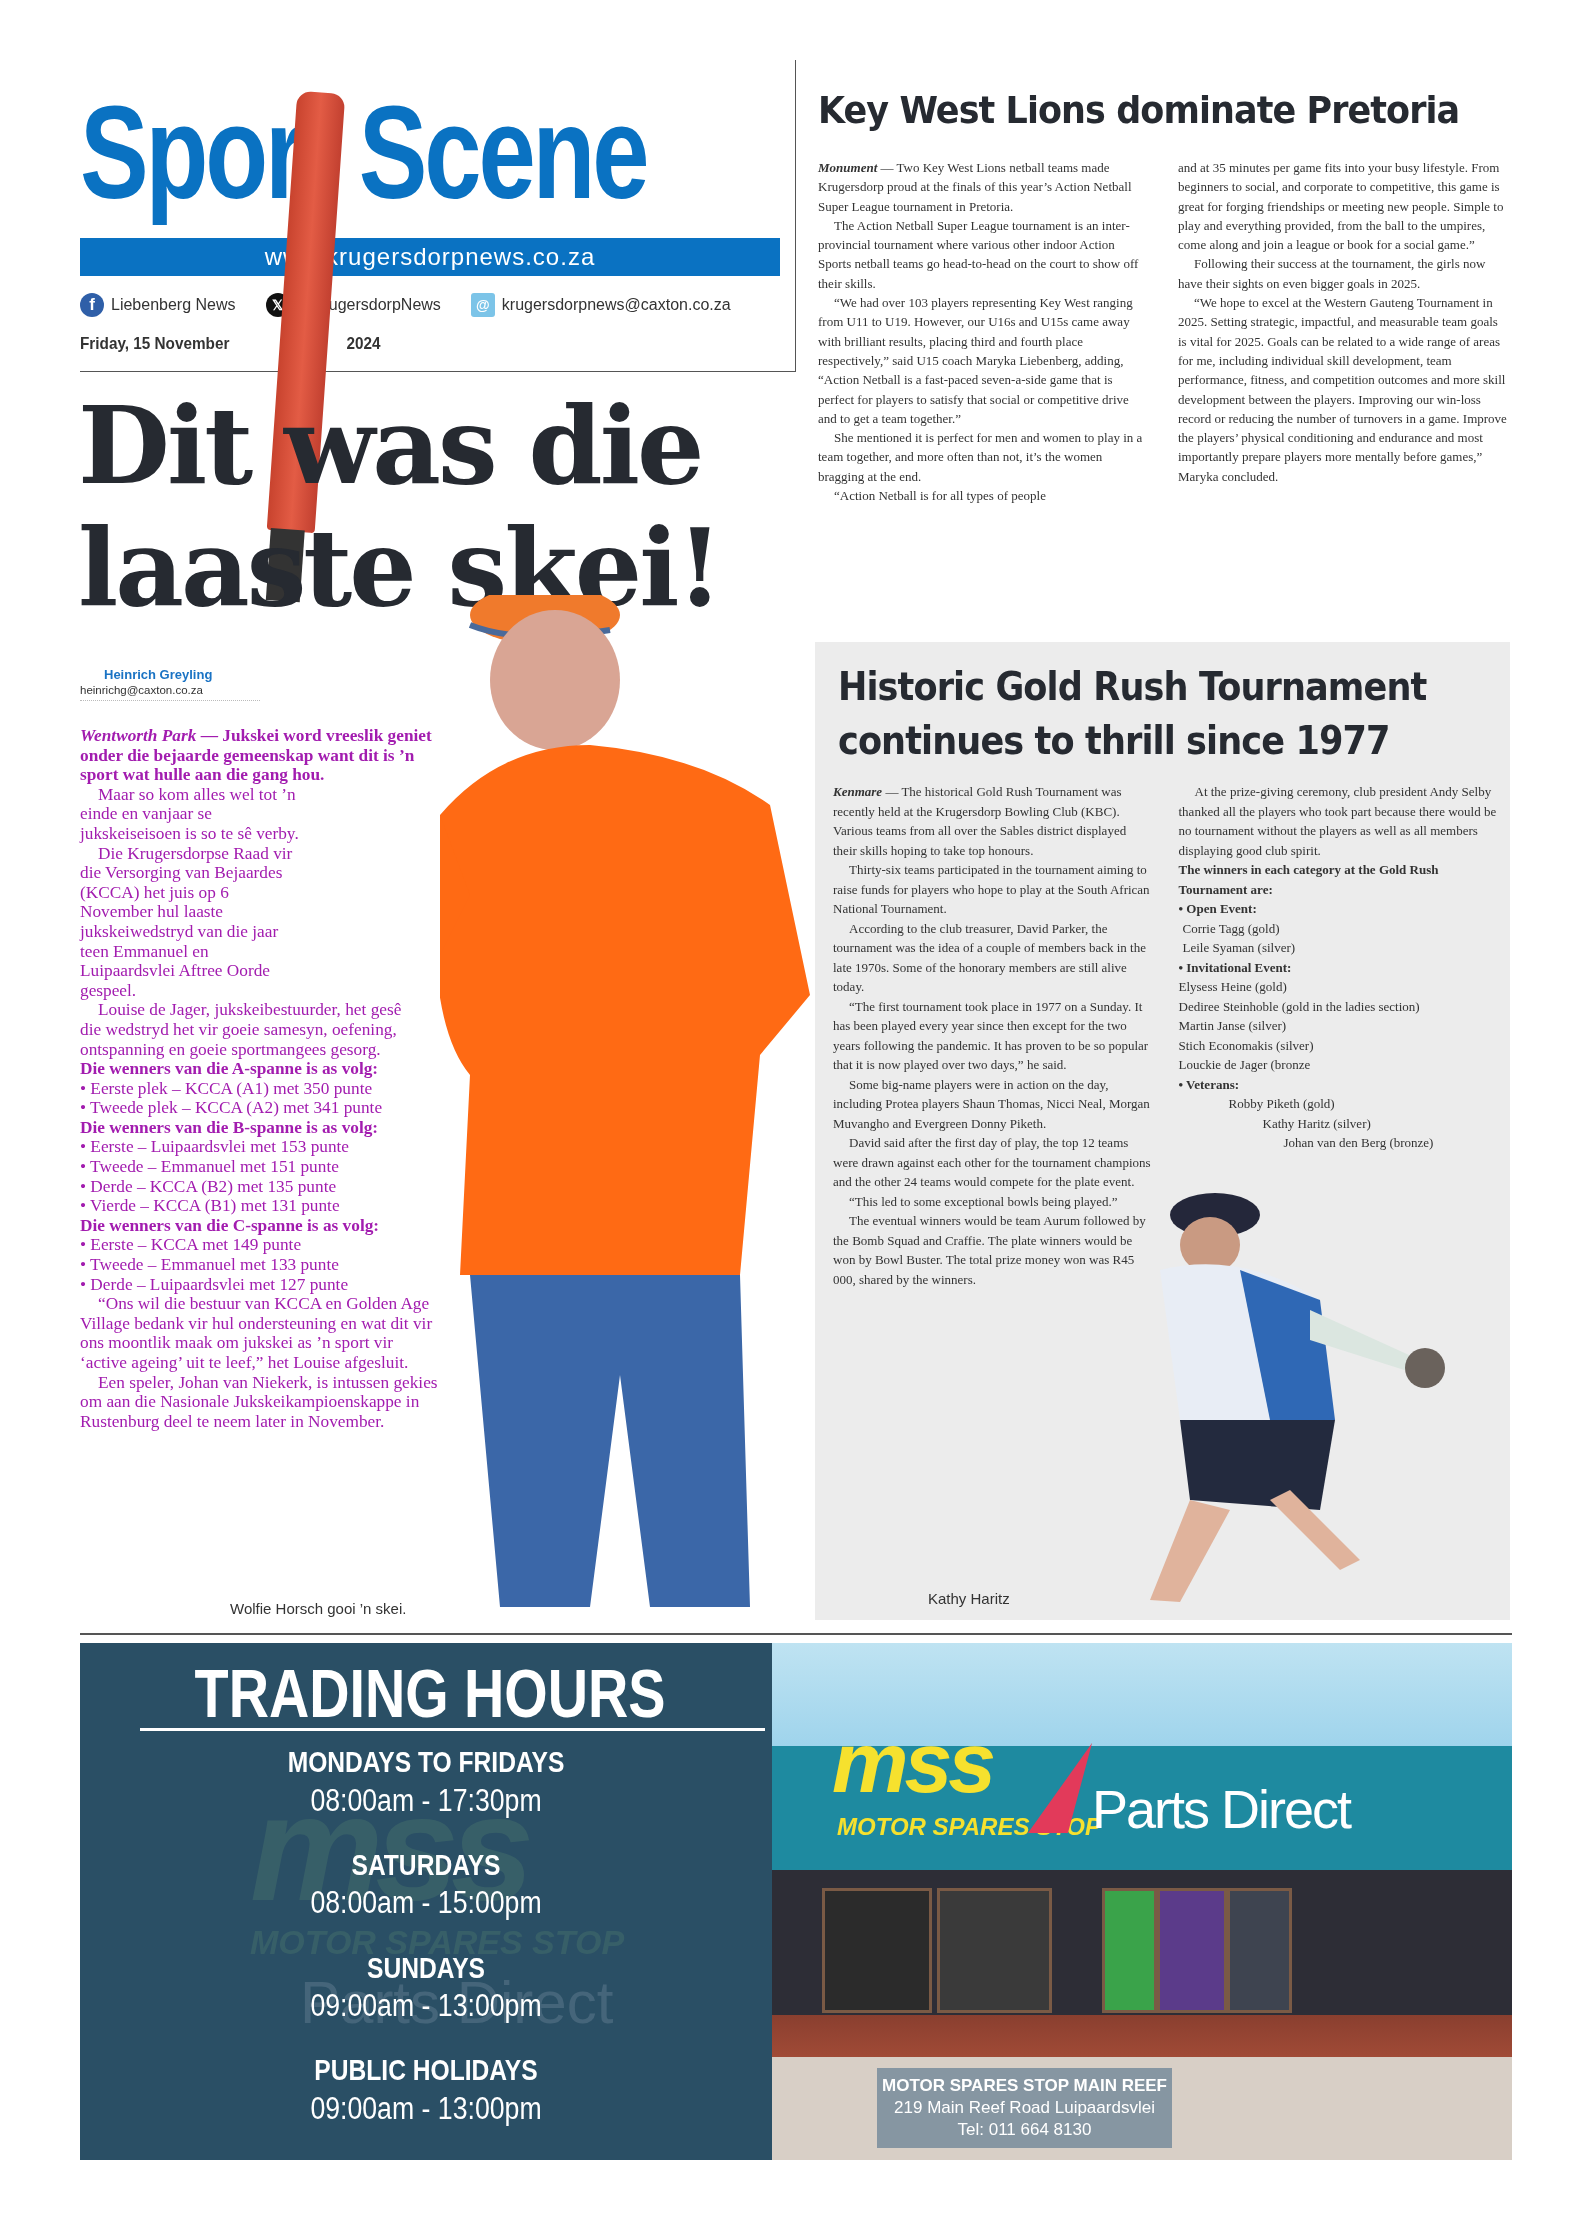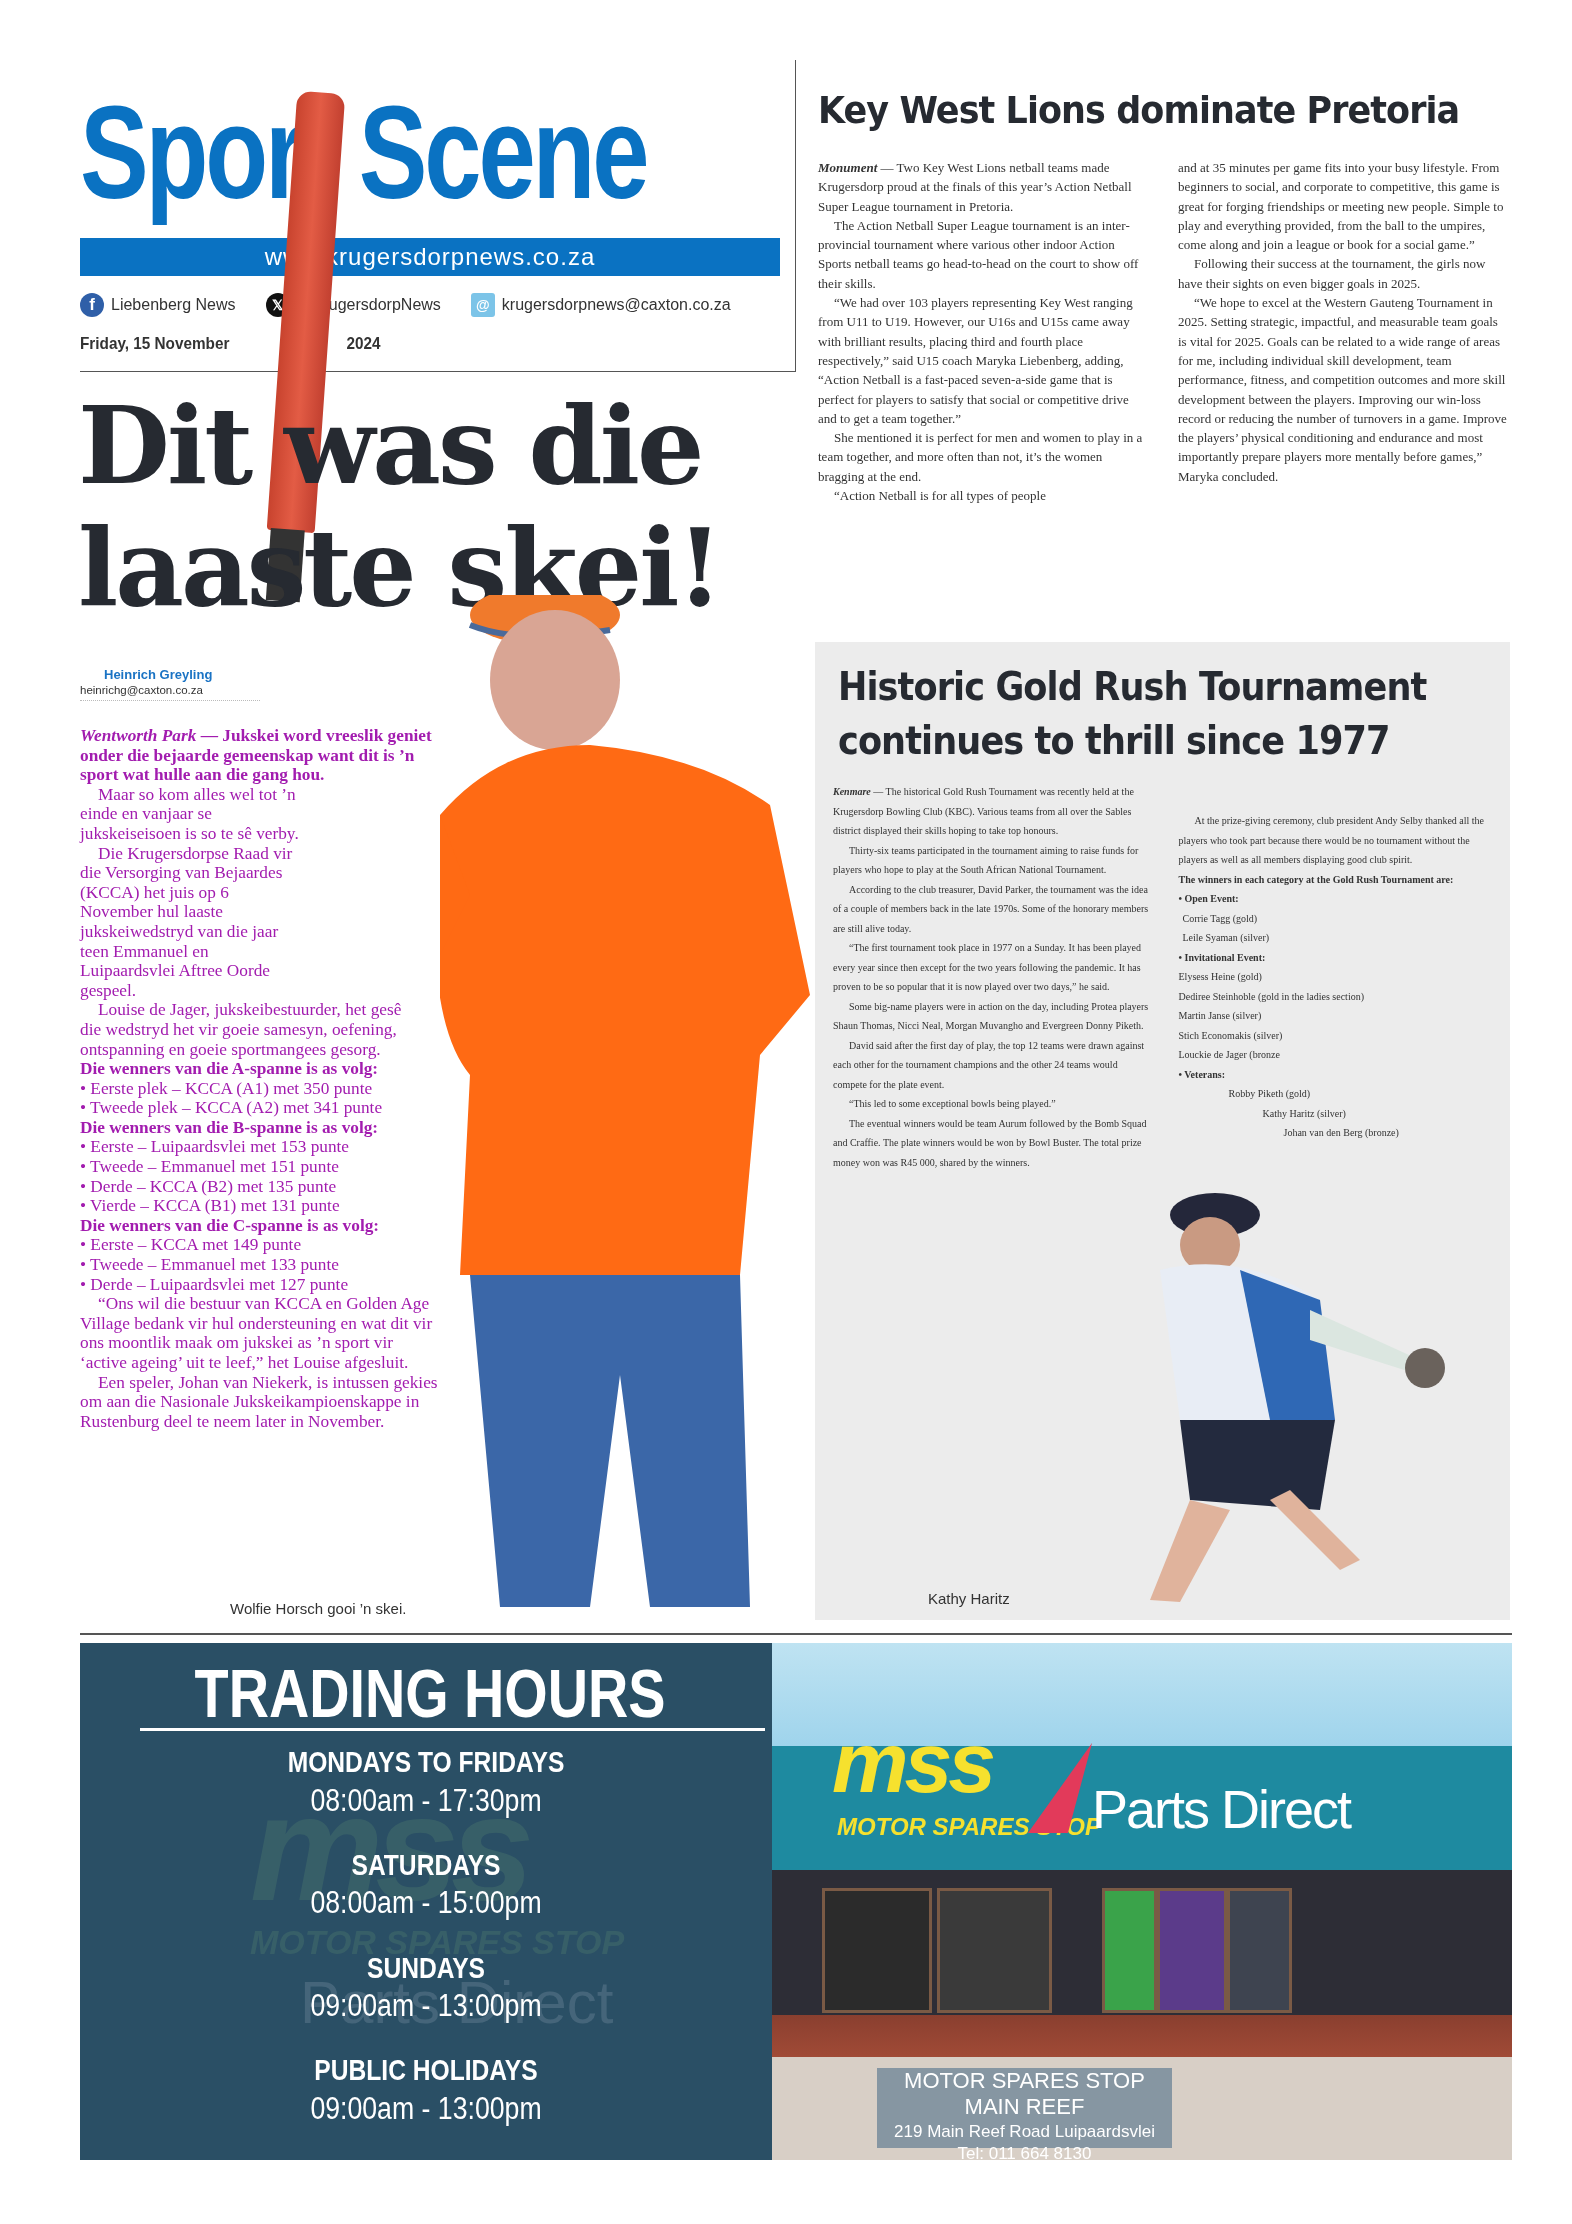--- a/index.html
+++ b/index.html
@@ -60,21 +60,21 @@
   #kw-cols { left: 818px; top: 158px; width: 690px; display: flex; gap: 30px; font-size: 13px; line-height: 19.3px; color: #333; }
   .col { flex: 1; text-align: left; }
   .col p { text-indent: 16px; }
   .col p.noind { text-indent: 0; }
   .dl { font-style: italic; font-weight: bold; }
 
   
   #gr-box { left: 815px; top: 642px; width: 695px; height: 978px; background: #ececec; }
   #gr-headline { left: 838px; top: 660px; width: 660px; font-family: "DejaVu Sans", sans-serif; font-size: 39px;
     line-height: 54px; color: #262a31; letter-spacing: -1px; transform: scaleX(0.9); transform-origin: left; }
-  #gr-cols { left: 833px; top: 782px; width: 665px; display: flex; gap: 26px; font-size: 10px; line-height: 19.5px; color: #333; align-items: center; }
+  #gr-cols { left: 833px; top: 782px; width: 665px; display: flex; gap: 26px; font-size: 13px; line-height: 19.5px; color: #333; }
   #gr-col2 .b { font-weight: bold; text-indent: 0; }
   #gr-col2 .nm { text-indent: 0; }
   #photo-bowler { left: 1120px; top: 1190px; width: 330px; height: 420px; }
   #caption-bowler { left: 928px; top: 1590px; font-family: "Liberation Sans", sans-serif; font-size: 15px; color: #333; }
 
   
   #ad-rule { left: 80px; top: 1633px; width: 1432px; height: 2px; background: #555; }
   #ad-left { left: 80px; top: 1643px; width: 692px; height: 517px; background: #2a4f65; overflow: hidden; }
   #ad-watermark { position: absolute; left: 20px; top: 130px; width: 660px; height: 260px; opacity: 0.28; }
   #ad-title { position: absolute; left: 50px; top: 10px; width: 600px; text-align: center; color: #fff;
@@ -92,21 +92,21 @@
     font-weight: bold; font-style: italic; font-size: 86px; letter-spacing: -4px; }
   #store-sign-mss-sub { position: absolute; left: 65px; top: 170px; color: #f6e12e; font-family: "Liberation Sans", sans-serif;
     font-weight: bold; font-style: italic; font-size: 24px; }
   #store-sign-pd { position: absolute; left: 320px; top: 135px; color: #fff; font-family: "Liberation Sans", sans-serif;
     font-size: 54px; letter-spacing: -2px; }
   #store-sign-tri { position: absolute; left: 268px; top: 100px; width: 0; height: 0; border-left: 40px solid transparent;
     border-bottom: 90px solid #e23a5a; transform: skewX(-15deg); }
   .window { position: absolute; top: 245px; height: 125px; border: 3px solid #7a5a45; }
   #store-caption { position: absolute; left: 105px; top: 425px; width: 295px; height: 80px; background: rgba(120,140,155,0.85);
     text-align: center; color: #fff; font-family: "Liberation Sans", sans-serif; }
-  #store-caption .t1 { font-weight: normal; font-size: 22px; margin-top: 0; }
+  #store-caption .t1 { font-weight: bold; font-size: 17px; margin-top: 8px; }
   #store-caption .t2, #store-caption .t3 { font-size: 17px; margin-top: 2px; }
 </style>
 </head>
 <body>
 
 <div id="masthead" class="abs">
   <div id="masthead-title">Sport Scene</div>
   <div id="url-bar">www.krugersdorpnews.co.za</div>
   <div id="social-row">
     <div class="social-item">

